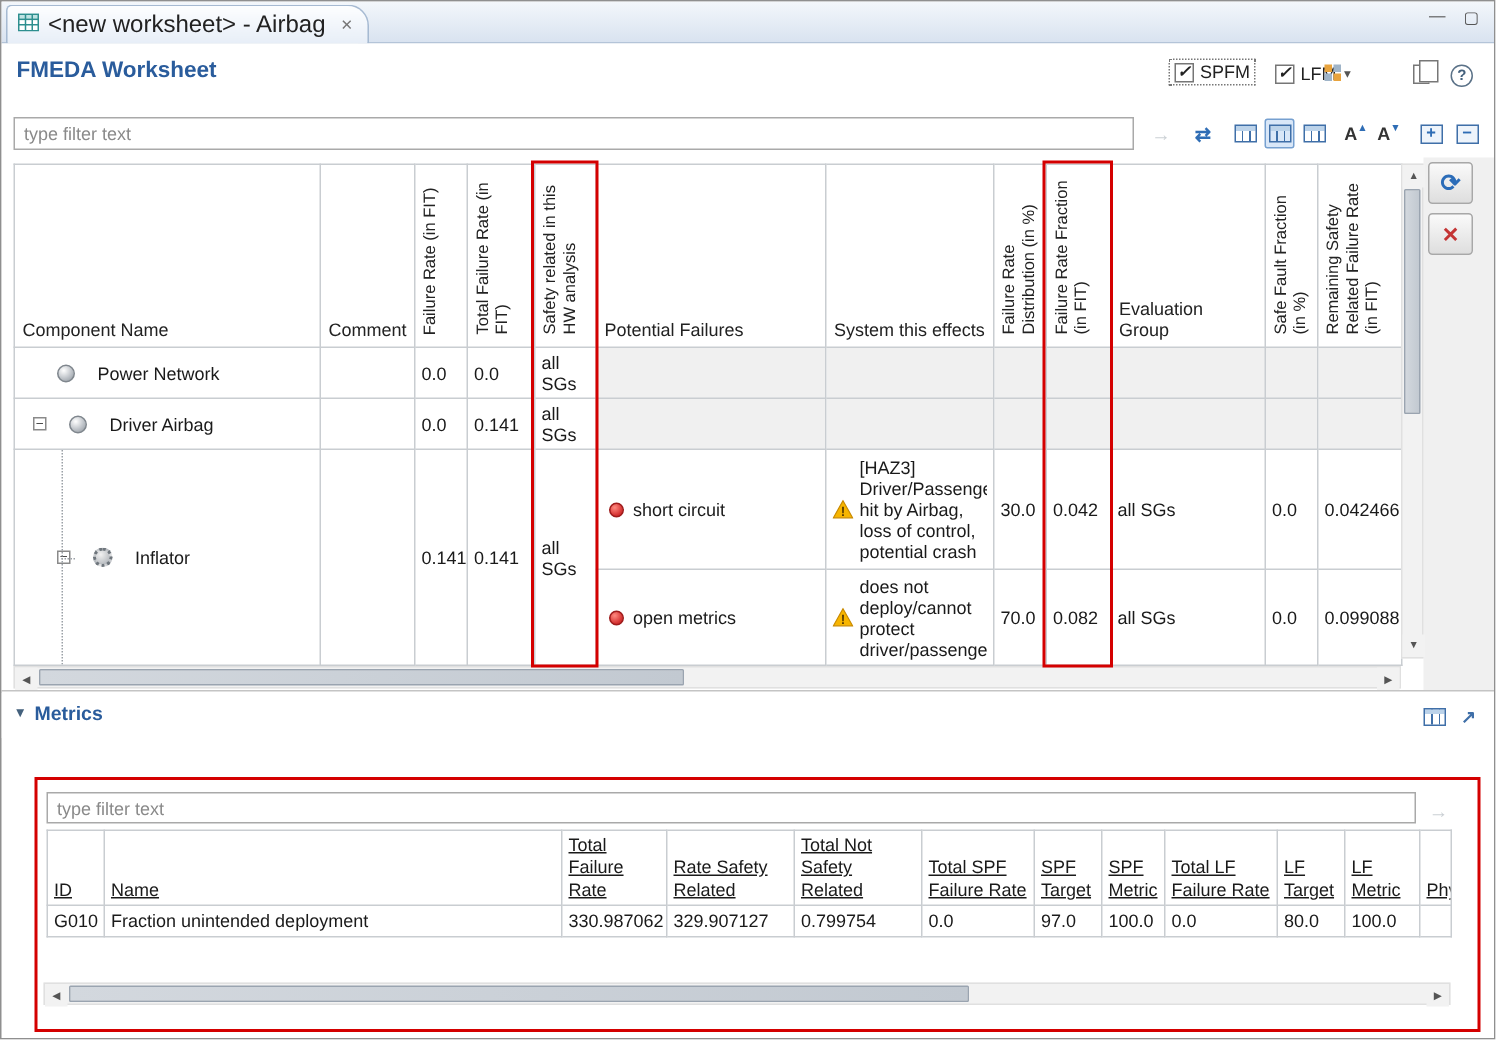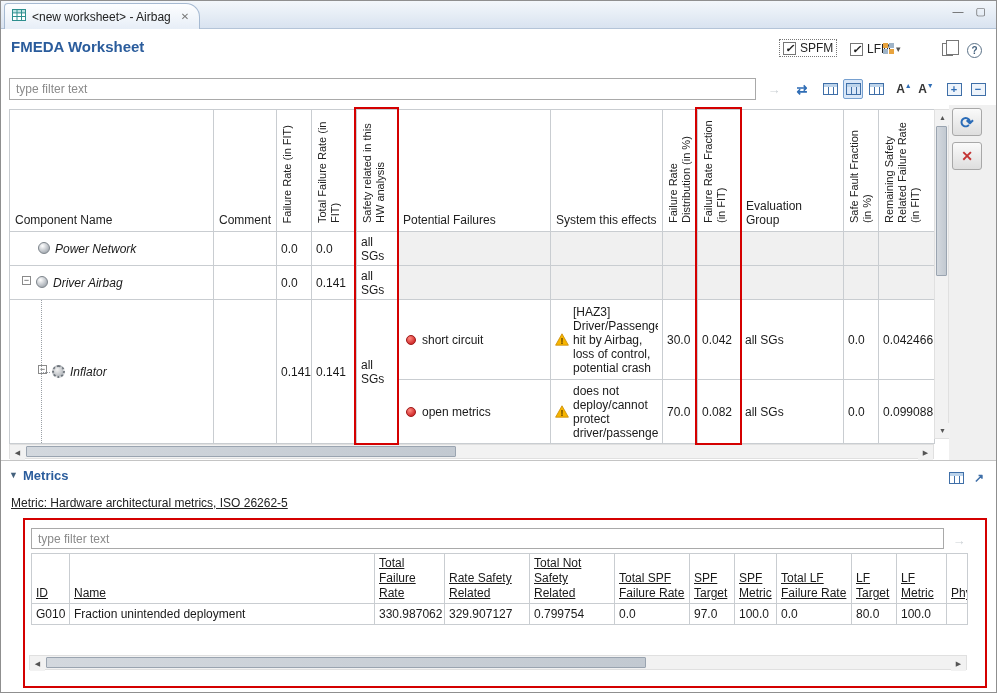--- a/index.html
+++ b/index.html
@@ -8,21 +8,21 @@
     position: relative; width: 997px; height: 693px; background: #ffffff;
     border: 1px solid #8f8f8f; overflow: hidden; font-size: 12px; color: #1a1a1a;
   }
 
   
   .tabbar { position: absolute; left: 0; top: 0; width: 100%; height: 28px;
     background: linear-gradient(#f3f7fb, #d9e3f0); border-bottom: 1px solid #b4c4d8; }
   .tab { position: absolute; left: 3px; top: 2px; height: 26px; display: flex; align-items: center;
     gap: 6px; padding: 0 10px 0 7px; background: linear-gradient(#fdfeff, #e7eef7);
     border: 1px solid #a6bad2; border-bottom: none; border-radius: 4px 14px 0 0; }
-  .tab-title { font-size: 12px; color: #222; }
+  .tab-title { font-size: 16px; color: #222; }
   .tab-close { font-size: 10px; color: #777; margin-left: 4px; cursor: pointer; }
   .win-controls { position: absolute; right: 10px; top: 4px; display: flex; gap: 12px; color: #555; font-size: 11px; }
 
   
   .view-header { position: absolute; left: 0; top: 28px; width: 100%; height: 38px; background: #fff; }
   .view-title { position: absolute; left: 10px; top: 9px; font-size: 15px; font-weight: bold; color: #2a5c9c; text-align: center; }
   .chk { position: absolute; top: 13px; display: flex; align-items: center; gap: 4px; font-size: 12px; color: #222; cursor: pointer; }
   .chk .box { width: 13px; height: 13px; border: 1px solid #767676; background: #fff; display: inline-flex;
     align-items: center; justify-content: center; font-size: 11px; font-weight: bold; color: #222; line-height: 1; }
   .chk.spfm { left: 779px; outline: 1px dotted #777; padding: 1px 3px; top: 11px; }
@@ -74,21 +74,21 @@
   .grid th.vt { vertical-align: bottom; text-align: left; padding: 5px 2px; background: #fff; }
   .rot { writing-mode: vertical-rl; transform: rotate(180deg); display: inline-block;
     font-size: 11px; line-height: 13px; max-height: 108px; white-space: normal; color: #222; margin-left: 2px; }
   tr.row-a { height: 33px; } tr.row-b { height: 33px; } tr.row-c { height: 80px; } tr.row-d { height: 64px; }
   .grid td { font-size: 12px; color: #1a1a1a; vertical-align: middle; padding: 2px 4px; }
   .grid td.gy { background: #f0f0f0; }
   .grid td.num { text-align: left; padding-left: 4px; }
   .grid td.sg-top { vertical-align: top; padding-top: 3px; line-height: 14px; }
   .grid td.mid { vertical-align: middle; }
   td.treecell { position: relative; padding: 0 2px; }
-  .tree-item { display: flex; gap: 5px; font-style: italic; }
+  .tree-item { display: flex; align-items: center; gap: 15px; }
   .ind-1 { margin-left: 26px; } .ind-2 { margin-left: 10px; } .ind-3 { margin-left: 26px; }
   .expander { width: 9px; height: 9px; border: 1px solid #8a8a8a; background: #fff; font-size: 9px;
     line-height: 7px; text-align: center; color: #444; flex: none; cursor: pointer; }
   .sphere { width: 12px; height: 12px; border-radius: 50%; flex: none;
     background: radial-gradient(circle at 35% 30%, #ffffff, #b9bec4 60%, #8d949b); border: 1px solid #7f868d; }
   .gear { width: 13px; height: 13px; border-radius: 50%; flex: none;
     background: radial-gradient(circle at 35% 30%, #f2f2f2, #a8adb3); border: 2px dotted #6f767d; }
   .vline { position: absolute; left: 31px; top: 0; bottom: 0; border-left: 1px dotted #9aa0a6; }
   .vconn { position: absolute; left: 31px; top: 50%; width: 9px; border-top: 1px dotted #9aa0a6; }
   .fail-item { display: flex; align-items: center; gap: 6px; padding-left: 4px; }
@@ -387,21 +387,20 @@
   <div class="metrics-header">
     <span class="m-tri">▼</span>
     <span class="m-title">Metrics</span>
     <span class="m-ic" style="left:946px;">
       <i class="tbl"></i>
     </span>
     <span class="m-ic" style="left:969px;">
       <span class="ext">↗</span>
     </span>
   </div>
-  <span class="metric-link">Metric: Hardware architectural metrics, ISO 26262-5</span>
 
   <input class="m-filter" placeholder="type filter text" style="">
   <span class="ticon disabled m-export">
     <span class="glyph-grey">→</span>
   </span>
 
   <table class="mgrid">
     <colgroup>
       <col style="width:38px">
         <col style="width:305px">

